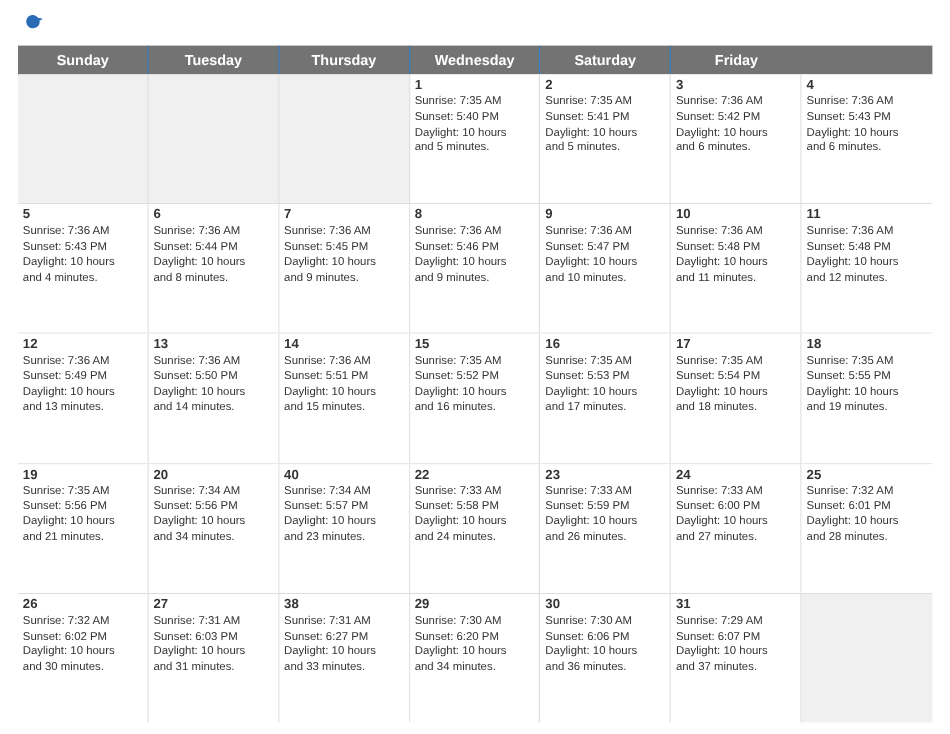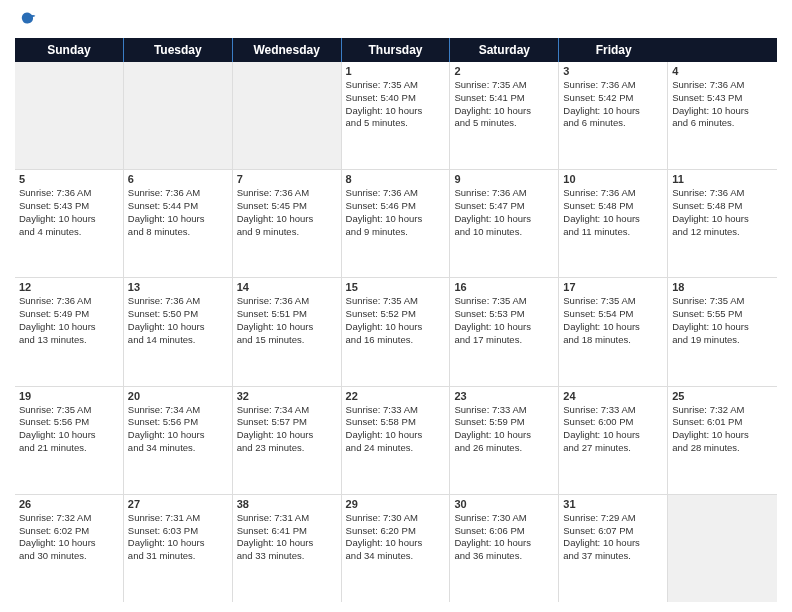--- a/index.html
+++ b/index.html
@@ -60,21 +60,21 @@
       color: #555;
     }
     .calendar {
       flex: 1;
       display: flex;
       flex-direction: column;
     }
     .cal-header {
       display: grid;
       grid-template-columns: repeat(7, 1fr);
-      background: #0f172a;
+      background: #737373;
     }
     .cal-header-cell {
       color: #fff;
       font-size: 12px;
       font-weight: bold;
       padding: 5px 4px;
       text-align: center;
       border-right: 1px solid #3a7dc5;
     }
     .cal-header-cell:last-child {
@@ -138,22 +138,22 @@
     <div class="title-section">
       <div class="month-title"></div>
       <div class="location"></div>
     </div>
   </div>
 
   <div class="calendar">
     <div class="cal-header">
     <div class="cal-header-cell">Sunday</div>
         <div class="cal-header-cell">Tuesday</div>
+        <div class="cal-header-cell">Thursday</div>
         <div class="cal-header-cell">Wednesday</div>
-        <div class="cal-header-cell">Thursday</div>
         <div class="cal-header-cell">Saturday</div>
         <div class="cal-header-cell">Friday</div>
       </div>
     <div class="cal-body">
     <div class="cal-row">
           <div class="cal-cell shaded"></div>
           <div class="cal-cell shaded"></div>
           <div class="cal-cell shaded"></div>
           <div class="cal-cell">
             <span class="day-num">1</span>
@@ -295,21 +295,21 @@
             <span class="cell-line">and 21 minutes.</span>
           </div>
           <div class="cal-cell">
             <span class="day-num">20</span>
             <span class="cell-line">Sunrise: 7:34 AM</span>
             <span class="cell-line">Sunset: 5:56 PM</span>
             <span class="cell-line">Daylight: 10 hours</span>
             <span class="cell-line">and 34 minutes.</span>
           </div>
           <div class="cal-cell">
-            <span class="day-num">32</span>
+            <span class="day-num">40</span>
             <span class="cell-line">Sunrise: 7:34 AM</span>
             <span class="cell-line">Sunset: 5:57 PM</span>
             <span class="cell-line">Daylight: 10 hours</span>
             <span class="cell-line">and 23 minutes.</span>
           </div>
           <div class="cal-cell">
             <span class="day-num">22</span>
             <span class="cell-line">Sunrise: 7:33 AM</span>
             <span class="cell-line">Sunset: 5:58 PM</span>
             <span class="cell-line">Daylight: 10 hours</span>
@@ -348,21 +348,21 @@
           <div class="cal-cell">
             <span class="day-num">27</span>
             <span class="cell-line">Sunrise: 7:31 AM</span>
             <span class="cell-line">Sunset: 6:03 PM</span>
             <span class="cell-line">Daylight: 10 hours</span>
             <span class="cell-line">and 31 minutes.</span>
           </div>
           <div class="cal-cell">
             <span class="day-num">38</span>
             <span class="cell-line">Sunrise: 7:31 AM</span>
-            <span class="cell-line">Sunset: 6:41 PM</span>
+            <span class="cell-line">Sunset: 6:27 PM</span>
             <span class="cell-line">Daylight: 10 hours</span>
             <span class="cell-line">and 33 minutes.</span>
           </div>
           <div class="cal-cell">
             <span class="day-num">29</span>
             <span class="cell-line">Sunrise: 7:30 AM</span>
             <span class="cell-line">Sunset: 6:20 PM</span>
             <span class="cell-line">Daylight: 10 hours</span>
             <span class="cell-line">and 34 minutes.</span>
           </div>

